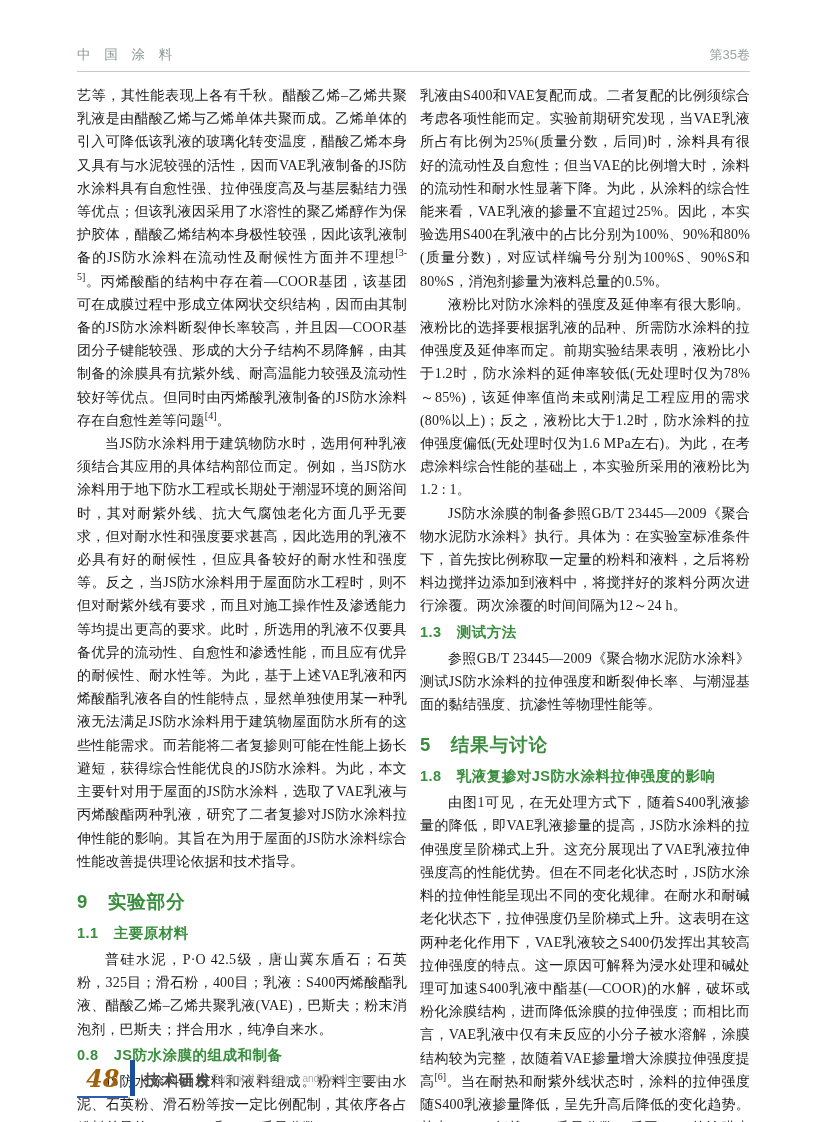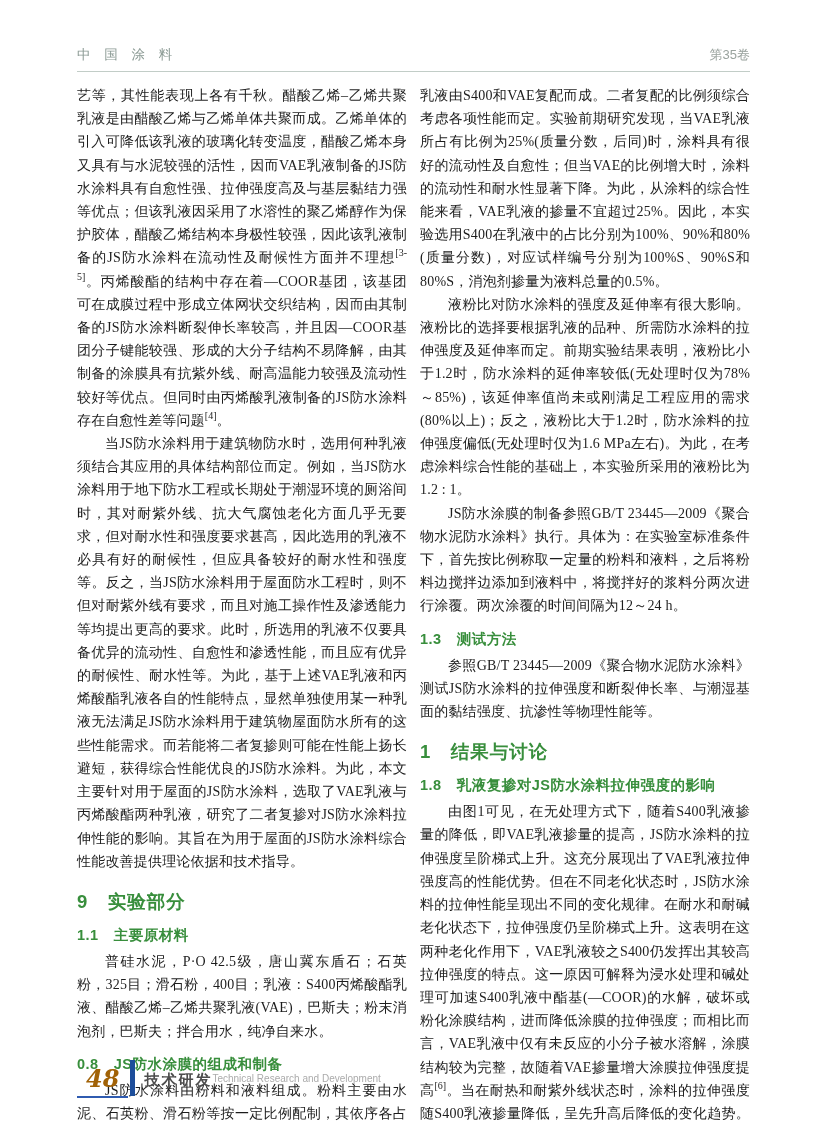--- a/index.html
+++ b/index.html
@@ -46,21 +46,21 @@
     letter-spacing: 0;
   }
   h2.sec-h1 {
     color: #388e3c; font-size: 18.5px; font-weight: bold;
     font-family: "Liberation Sans", sans-serif;
     margin: 16px 0 10px 0; letter-spacing: 1px;
   }
   h3.sec-h2 {
     color: #388e3c; font-size: 14.5px; font-weight: bold;
     font-family: "Liberation Sans", sans-serif;
-    margin: 12px 0 5px 0; letter-spacing: 0.5px;
+    margin: 5px 0 5px 0; letter-spacing: 0.5px;
   }
 
   
   .page-footer {
     position: absolute; left: 77px; bottom: 24px;
     display: flex; align-items: center;
   }
   .page-num-box {
     border-bottom: 2.5px solid #2f5bb0;
     padding: 2px 9px 3px 9px;
@@ -113,21 +113,21 @@
     </div>
 
     <div class="col">
       <p class="body-p">乳液由S400和VAE复配而成。二者复配的比例须综合考虑各项性能而定。实验前期研究发现，当VAE乳液所占有比例为25%(质量分数，后同)时，涂料具有很好的流动性及自愈性；但当VAE的比例增大时，涂料的流动性和耐水性显著下降。为此，从涂料的综合性能来看，VAE乳液的掺量不宜超过25%。因此，本实验选用S400在乳液中的占比分别为100%、90%和80%(质量分数)，对应试样编号分别为100%S、90%S和80%S，消泡剂掺量为液料总量的0.5%。</p>
       <p class="body-p indent">液粉比对防水涂料的强度及延伸率有很大影响。液粉比的选择要根据乳液的品种、所需防水涂料的拉伸强度及延伸率而定。前期实验结果表明，液粉比小于1.2时，防水涂料的延伸率较低(无处理时仅为78%～85%)，该延伸率值尚未或刚满足工程应用的需求(80%以上)；反之，液粉比大于1.2时，防水涂料的拉伸强度偏低(无处理时仅为1.6 MPa左右)。为此，在考虑涂料综合性能的基础上，本实验所采用的液粉比为1.2 : 1。</p>
       <p class="body-p indent">JS防水涂膜的制备参照GB/T 23445—2009《聚合物水泥防水涂料》执行。具体为：在实验室标准条件下，首先按比例称取一定量的粉料和液料，之后将粉料边搅拌边添加到液料中，将搅拌好的浆料分两次进行涂覆。两次涂覆的时间间隔为12～24 h。</p>
 
       <h3 class="sec-h2">1.3　测试方法</h3>
       <p class="body-p indent">参照GB/T 23445—2009《聚合物水泥防水涂料》测试JS防水涂料的拉伸强度和断裂伸长率、与潮湿基面的黏结强度、抗渗性等物理性能等。</p>
 
-      <h2 class="sec-h1">1　结果与讨论</h2>
+      <h2 class="sec-h1">5　结果与讨论</h2>
       <h3 class="sec-h2">1.8　乳液复掺对JS防水涂料拉伸强度的影响</h3>
 
       <p class="body-p indent"><span>由图1可见，在无处理方式下，随着S400乳液掺量的降低，即VAE乳液掺量的提高，JS防水涂料的拉伸强度呈阶梯式上升。这充分展现出了VAE乳液拉伸强度高的性能优势。但在不同老化状态时，JS防水涂料的拉伸性能呈现出不同的变化规律。在耐水和耐碱老化状态下，拉伸强度仍呈阶梯式上升。这表明在这两种老化作用下，VAE乳液较之S400仍发挥出其较高拉伸强度的特点。这一原因可解释为浸水处理和碱处理可加速S400乳液中酯基(—COOR)的水解，破坏或粉化涂膜结构，进而降低涂膜的拉伸强度；而相比而言，VAE乳液中仅有未反应的小分子被水溶解，涂膜结构较为完整，故随着VAE掺量增大涂膜拉伸强度提高</span><sup class="ref">[6]</sup><span>。当在耐热和耐紫外线状态时，涂料的拉伸强度随S400乳液掺量降低，呈先升高后降低的变化趋势。其中，S400复掺10%(质量分数，后同)VAE的涂膜表现出了较高的拉伸强度。一般来讲，由于S400乳液的分子中</span></p>
     </div>
   </div>
 
   <div class="page-footer">
     <div class="page-num-box">
       <span class="page-num">48</span>
     </div>

